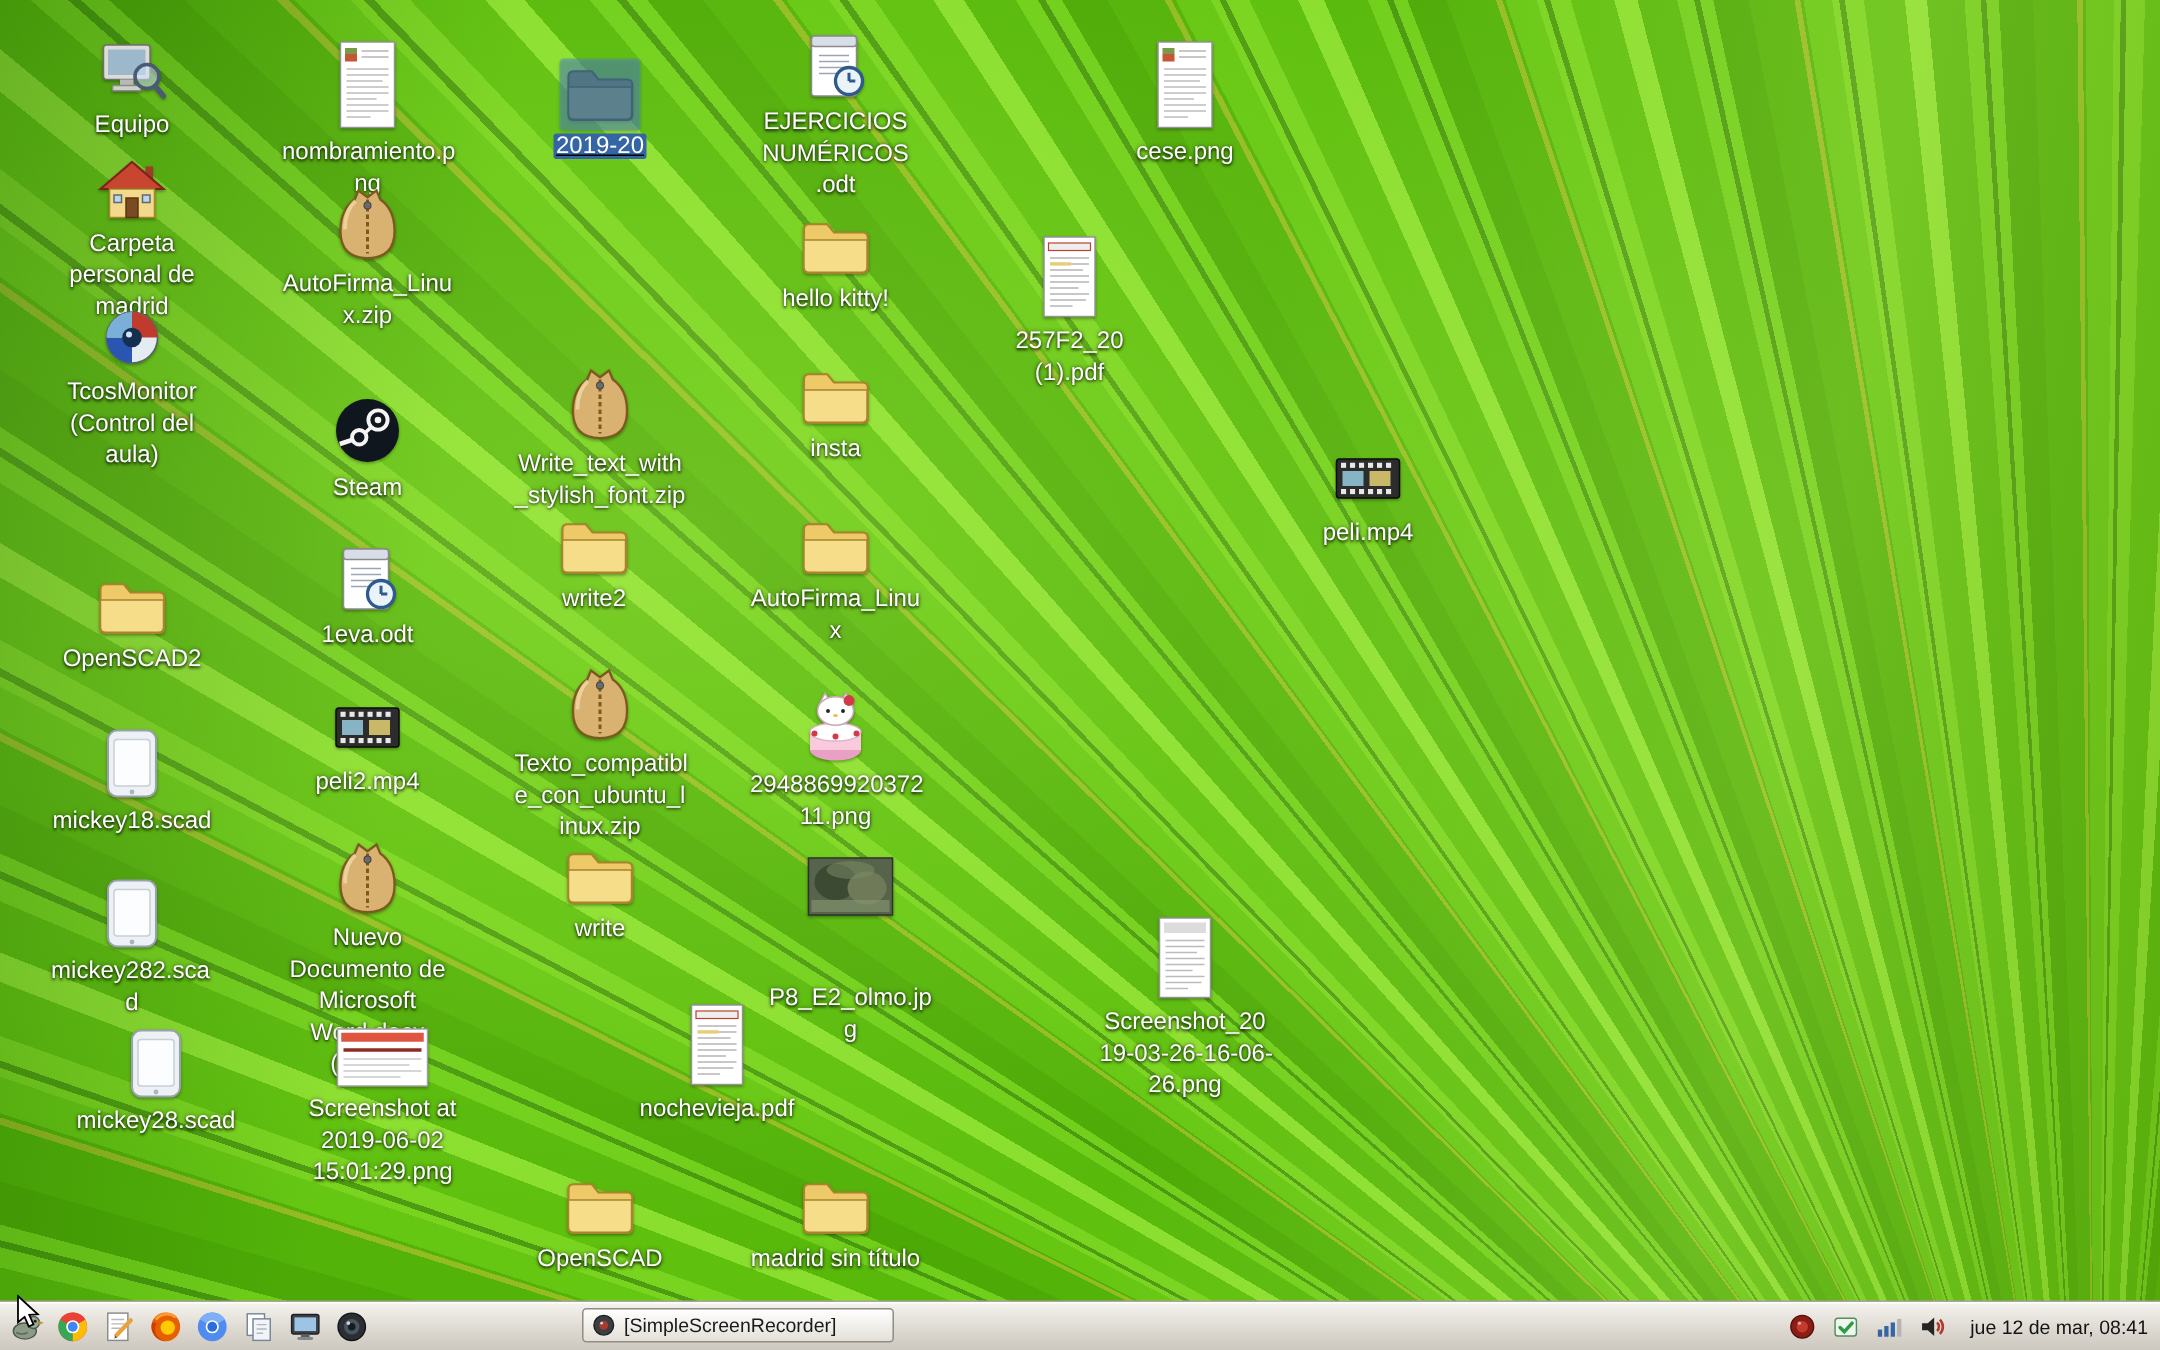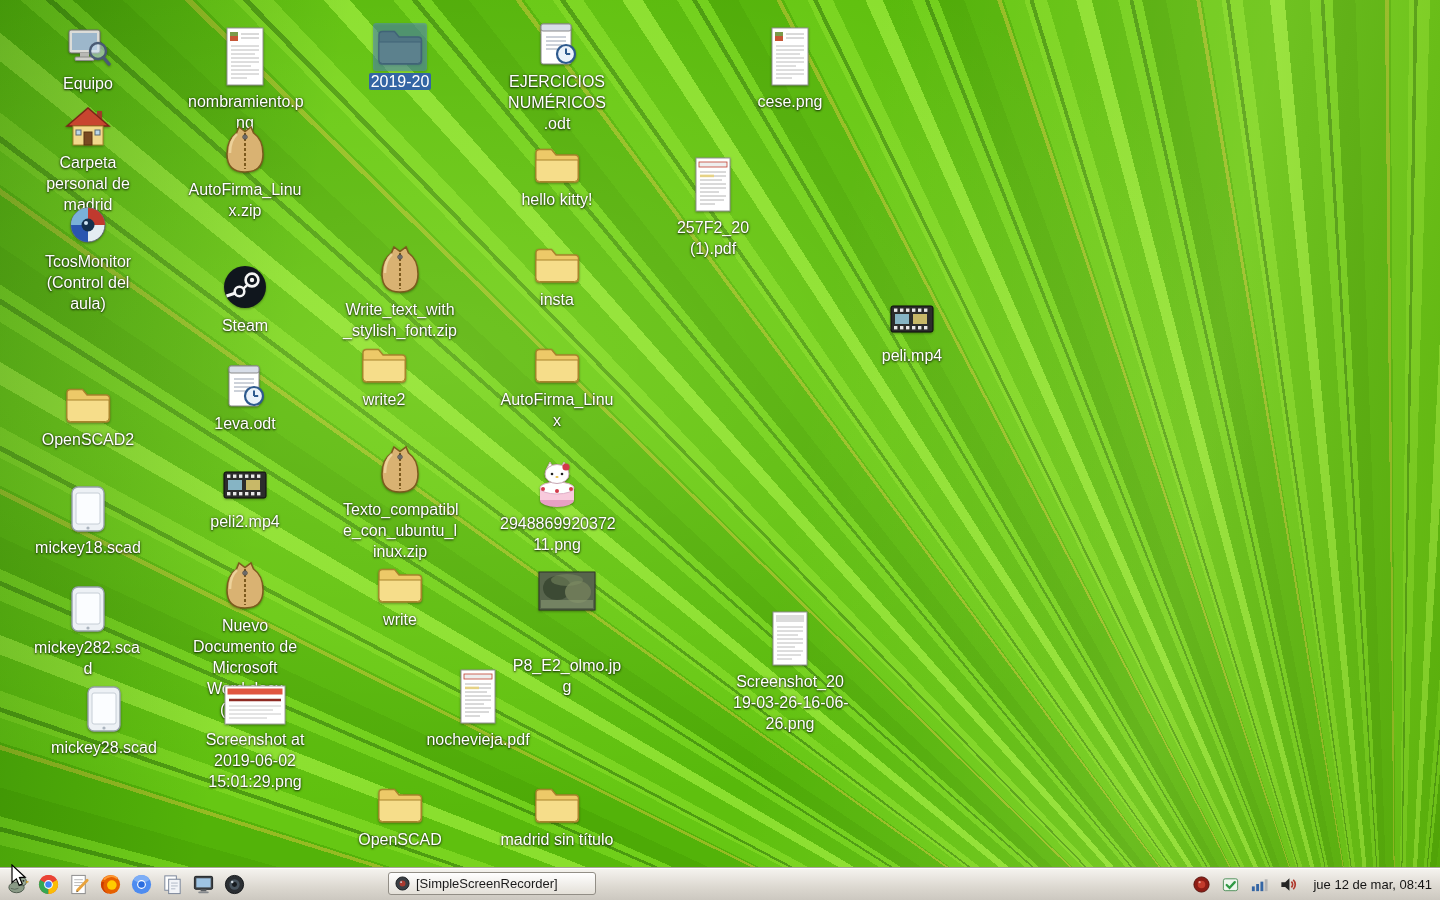--- a/index.html
+++ b/index.html
@@ -75,21 +75,21 @@
             <line x1="10" y1="36" x2="38" y2="36"></line>
             <line x1="10" y1="40" x2="30" y2="40"></line>
             <line x1="10" y1="44" x2="38" y2="44"></line>
             <line x1="10" y1="48" x2="38" y2="48"></line>
             <line x1="10" y1="52" x2="26" y2="52"></line>
           </g>
         </svg>
       </div>
       <div class="icon-label"><span>nombramiento.png</span></div>
     </div>
-    <div class="desktop-icon selected" style="left: 340px; top: 26px;">
+    <div class="desktop-icon selected" style="left: 340px; top: 42px; text-decoration: underline;">
       <div class="icon-wrap" style="width:48px;height:42px">
         <svg viewBox="0 0 48 42">
           <path d="M3 9 q0-3.5 3.5-3.5 h12 l4.5 5.5 h19 q3.5 0 3.5 3.5 v20 q0 3.5-3.5 3.5 h-35.5 q-3.5 0-3.5-3.5 z" fill="#4e6038" stroke="#2e3c20" stroke-width="1.4"></path>
           <path d="M3 16 h42 v18 q0 3.5-3.5 3.5 h-35 q-3.5 0-3.5-3.5 z" fill="#66794c" stroke="#2e3c20" stroke-width="1"></path>
         </svg>
       </div>
       <div class="icon-label"><span>2019-20</span></div>
     </div>
     <div class="desktop-icon" style="left: 497px; top: 20px;">
       <div class="icon-wrap" style="width:46px;height:48px">
@@ -269,21 +269,21 @@
             <line x1="12" y1="25" x2="28" y2="25"></line>
             <line x1="12" y1="29" x2="24" y2="29"></line>
           </g>
           <circle cx="32" cy="34" r="9" fill="#eaf2fa" stroke="#2e5a8e" stroke-width="2.2"></circle>
           <line x1="32" y1="34" x2="32" y2="28.5" stroke="#2e5a8e" stroke-width="2"></line>
           <line x1="32" y1="34" x2="36.2" y2="34" stroke="#2e5a8e" stroke-width="2"></line>
         </svg>
       </div>
       <div class="icon-label"><span>1eva.odt</span></div>
     </div>
-    <div class="desktop-icon" style="left: 324px; top: 344px;">
+    <div class="desktop-icon" style="left: 336px; top: 344px;">
       <div class="icon-wrap" style="width:48px;height:42px">
         <svg viewBox="0 0 48 42">
           <path d="M3 9 q0-3.5 3.5-3.5 h12 l4.5 5.5 h19 q3.5 0 3.5 3.5 v20 q0 3.5-3.5 3.5 h-35.5 q-3.5 0-3.5-3.5 z" fill="#edc968" stroke="#a8842c" stroke-width="1.4"></path>
           <path d="M3 16 h42 v18 q0 3.5-3.5 3.5 h-35 q-3.5 0-3.5-3.5 z" fill="#f6dd8a" stroke="#a8842c" stroke-width="1"></path>
         </svg>
       </div>
       <div class="icon-label"><span>write2</span></div>
     </div>
     <div class="desktop-icon" style="left: 497px; top: 344px;">
       <div class="icon-wrap" style="width:48px;height:42px">

